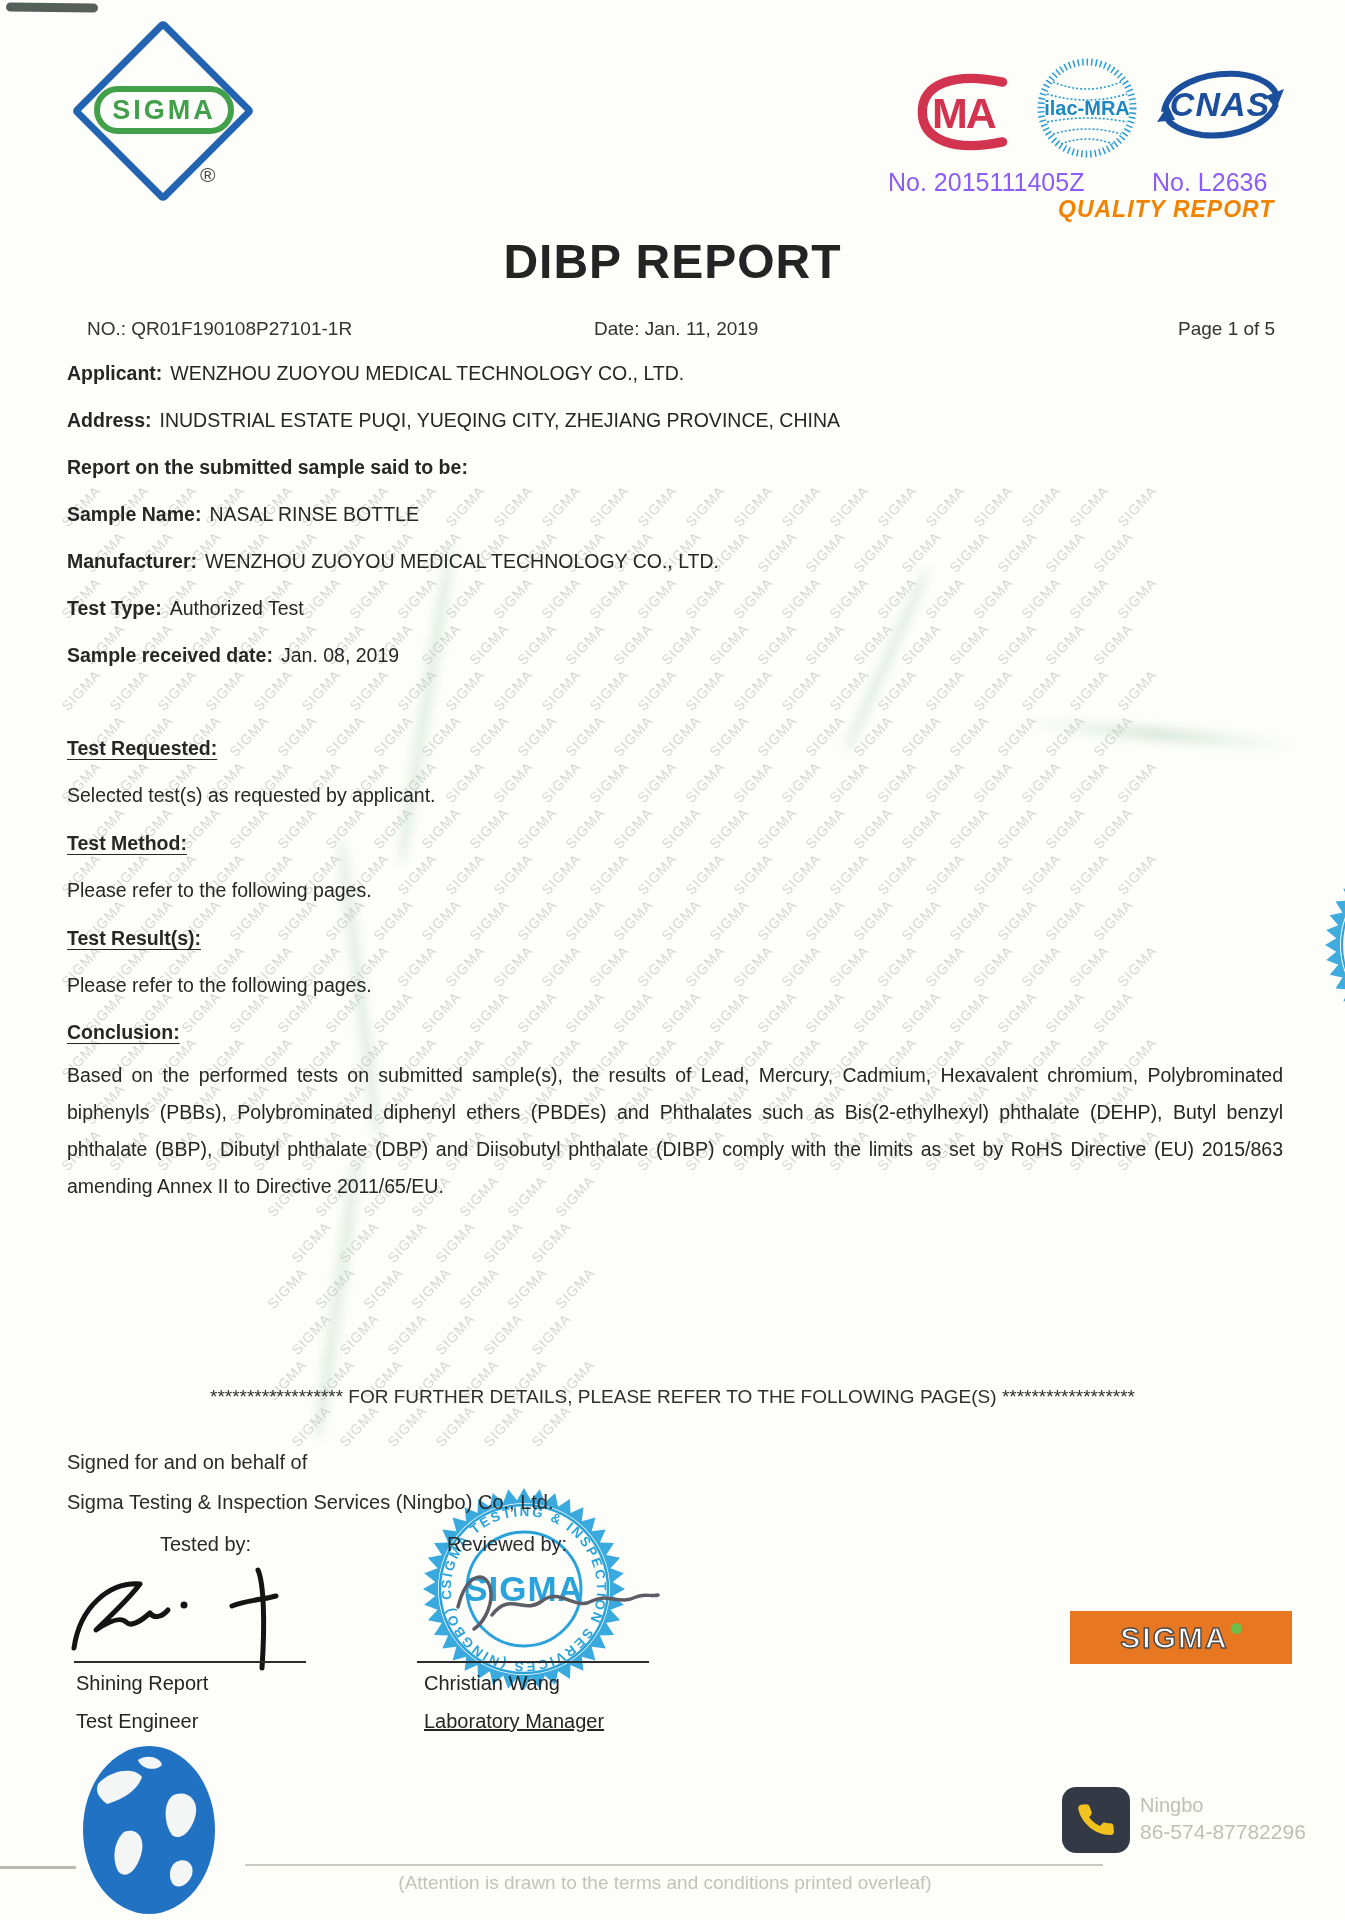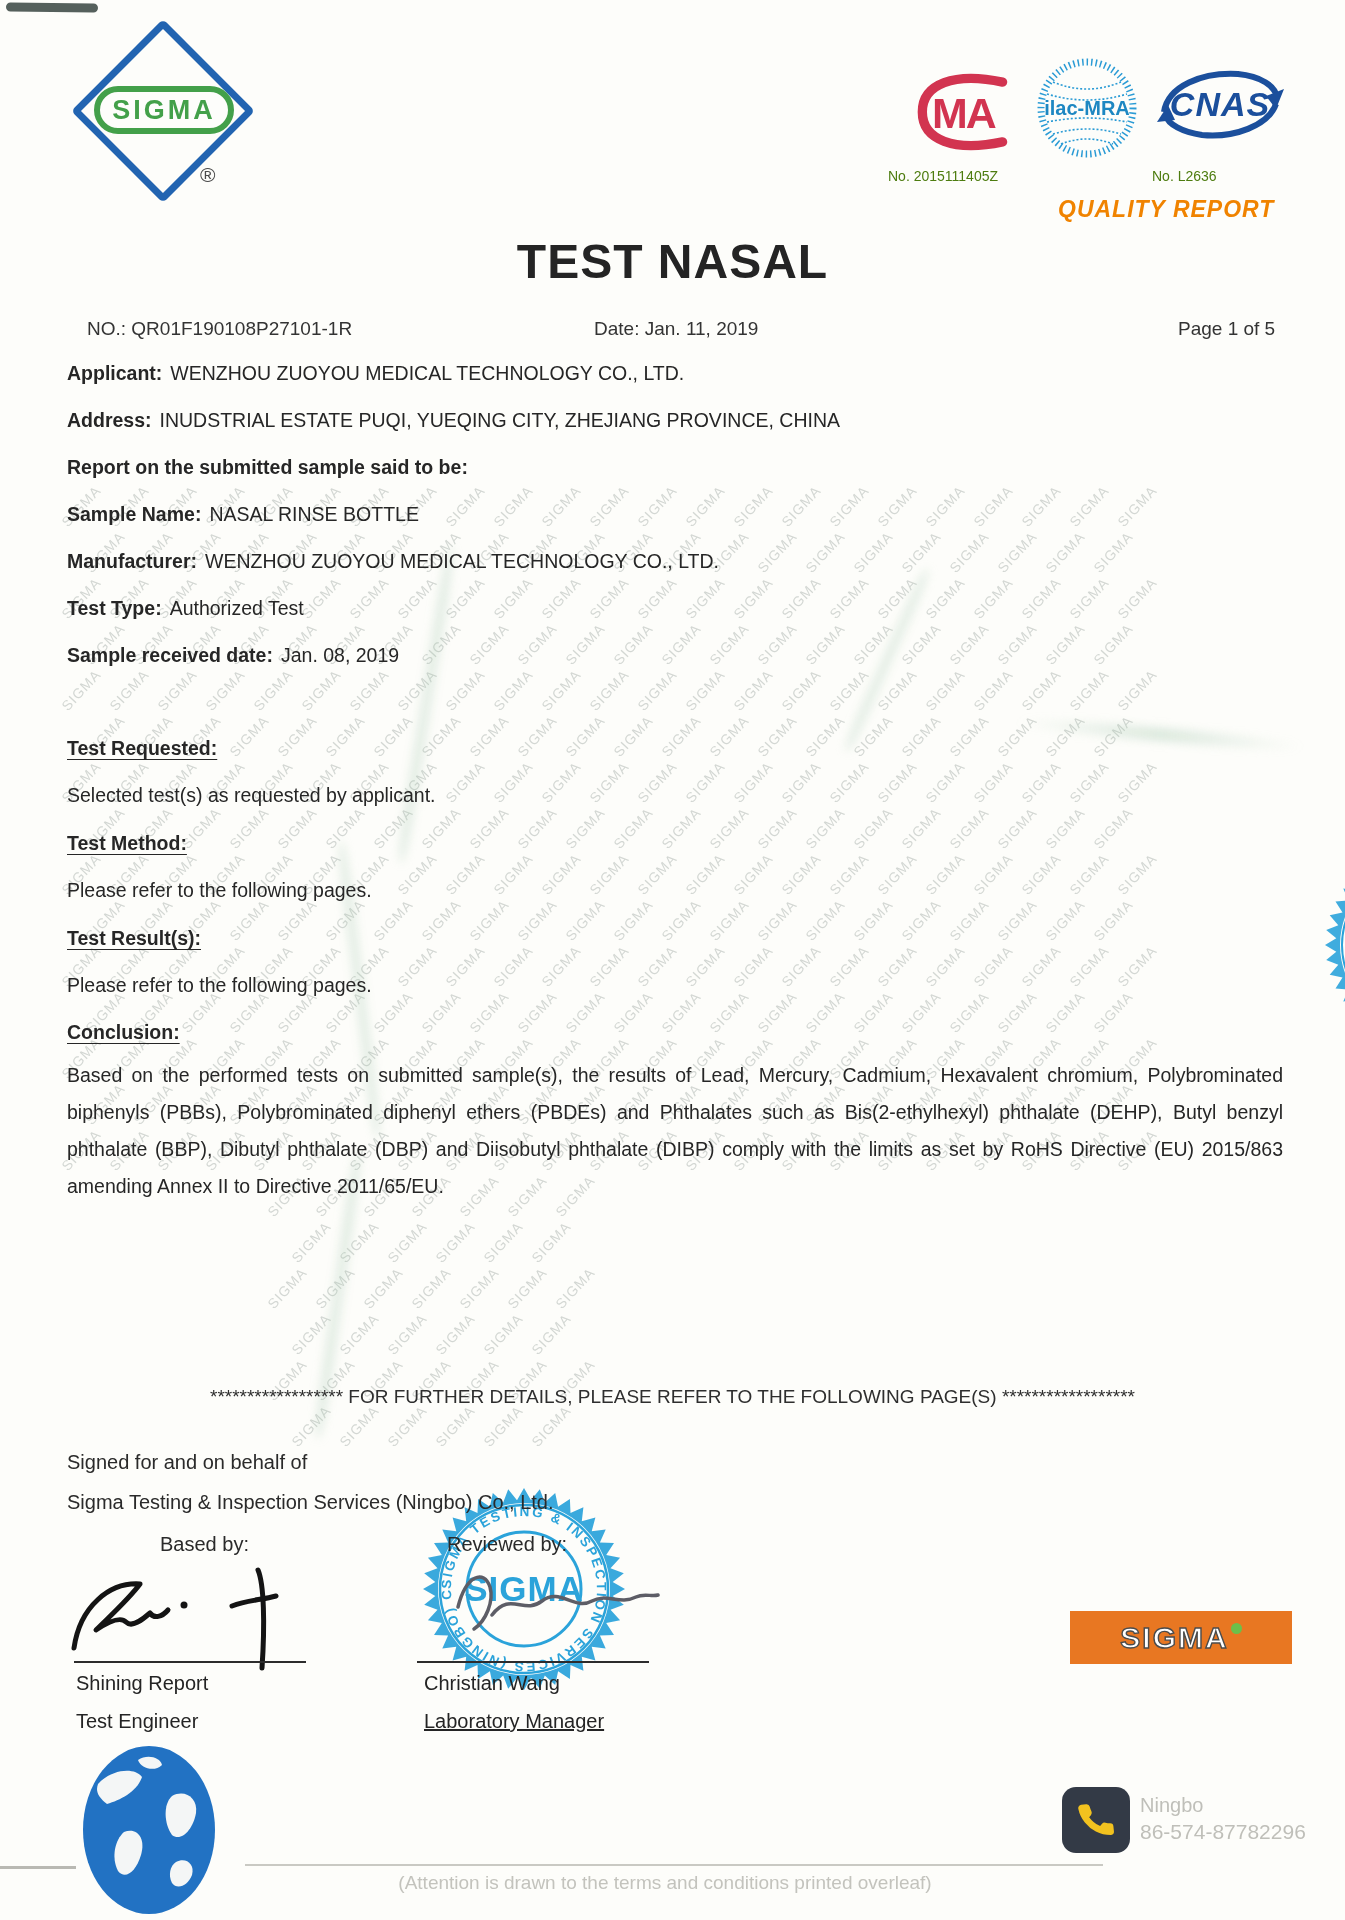--- a/index.html
+++ b/index.html
@@ -14,21 +14,21 @@
       filter:blur(5px);border-radius:50%;z-index:1;pointer-events:none;}
   
   .scan-bar{left:6px;top:3px;width:92px;height:9px;background:#55605c;border-radius:5px;transform:rotate(.6deg);z-index:4;}
   .sigma-logo{left:78px;top:36px;width:180px;height:180px;z-index:2;}
   .sigma-diamond{position:absolute;left:20px;top:10px;width:116px;height:116px;border:7px solid #2264b1;
         border-radius:5px;transform:rotate(45deg);}
   .sigma-pill{position:absolute;left:16px;top:50px;width:128px;height:36px;border:6px solid #43a04a;
         border-radius:26px;background:rgba(253,253,250,.85);text-align:center;}
   .sigma-pill span{font-size:27px;font-weight:800;color:#43a04a;letter-spacing:3px;line-height:36px;}
   .reg-mark{position:absolute;left:122px;top:127px;font-size:21px;color:#4a4a4a;}
-  .cert-no{font-size:14px;color:#4d7c0f;z-index:2;}
+  .cert-no{font-size:25px;color:#8b5cf6;z-index:2;}
   .quality-report{left:1058px;top:196px;font-size:23px;font-weight:800;font-style:italic;
         color:#f08300;letter-spacing:1px;z-index:2;}
   .title{left:0;right:0;top:234px;text-align:center;font-size:48px;font-weight:800;
         color:#242424;letter-spacing:1px;z-index:2;}
   .meta{font-size:19px;color:#333;z-index:2;white-space:nowrap;}
   
   .field{position:absolute;left:67px;font-size:19.5px;color:#262626;white-space:nowrap;z-index:2;}
   .field .lab{font-weight:bold;margin-right:8px;}
   .sec-h{position:absolute;left:67px;font-size:19.5px;font-weight:bold;color:#262626;
         text-decoration:underline;text-underline-offset:4px;z-index:2;}
@@ -476,21 +476,21 @@
     <polygon points="134,29 126,49 116,36" fill="#1b4f9c"></polygon>
     <path d="M126,44 C118,66 84,78 52,75 C32,72 18,64 16,56" fill="none" stroke="#1b4f9c" stroke-width="6"></path>
     <polygon points="7,62 18,45 25,60" fill="#1b4f9c"></polygon>
     <text x="70" y="56" text-anchor="middle" font-size="34" font-weight="800" font-style="italic" fill="#1b4f9c" letter-spacing="1" font-family="Liberation Sans, sans-serif">CNAS</text>
   </svg>
 
   <div class="abs cert-no" style="left:888px;top:168px;">No. 2015111405Z</div>
   <div class="abs cert-no" style="left:1152px;top:168px;">No. L2636</div>
   <div class="abs quality-report">QUALITY REPORT</div>
 
-  <div class="abs title">TEST NASAL</div>
+  <div class="abs title">DIBP REPORT</div>
   <div class="abs meta" style="left:87px;top:318px;">NO.: QR01F190108P27101-1R</div>
   <div class="abs meta" style="left:594px;top:318px;">Date: Jan. 11, 2019</div>
   <div class="abs meta" style="left:1178px;top:318px;">Page 1 of 5</div>
 
   <div class="field" style="top:409px;"><span class="lab">Address:</span><span>INUDSTRIAL ESTATE PUQI, YUEQING CITY, ZHEJIANG PROVINCE, CHINA</span></div>
   <div class="field" style="top:362px;"><span class="lab">Applicant:</span><span>WENZHOU ZUOYOU MEDICAL TECHNOLOGY CO., LTD.</span></div>
   <div class="field" style="top:456px;"><span class="lab">Report on the submitted sample said to be:</span><span></span></div>
   <div class="field" style="top:503px;"><span class="lab">Sample Name:</span><span>NASAL RINSE BOTTLE</span></div>
   <div class="field" style="top:550px;"><span class="lab">Manufacturer:</span><span>WENZHOU ZUOYOU MEDICAL TECHNOLOGY CO., LTD.</span></div>
   <div class="field" style="top:597px;"><span class="lab">Test Type:</span><span>Authorized Test</span></div>
@@ -502,21 +502,21 @@
   <div class="sec-b" style="top:879px;">Please refer to the following pages.</div>
   <div class="sec-h" style="top:927px;">Test Result(s):</div>
   <div class="sec-b" style="top:974px;">Please refer to the following pages.</div>
   <div class="sec-h" style="top:1021px;">Conclusion:</div>
   <div class="para" style="top:1057px;">Based on the performed tests on submitted sample(s), the results of Lead, Mercury, Cadmium, Hexavalent chromium, Polybrominated biphenyls (PBBs), Polybrominated diphenyl ethers (PBDEs) and Phthalates such as Bis(2-ethylhexyl) phthalate (DEHP), Butyl benzyl phthalate (BBP), Dibutyl phthalate (DBP) and Diisobutyl phthalate (DIBP) comply with the limits as set by RoHS Directive (EU) 2015/863 amending Annex II to Directive 2011/65/EU.</div>
 
   <div class="abs stars">****************** FOR FURTHER DETAILS, PLEASE REFER TO THE FOLLOWING PAGE(S) ******************</div>
 
   <div class="abs sig-label" style="left:67px;top:1451px;">Signed for and on behalf of</div>
   <div class="abs sig-label" style="left:67px;top:1491px;">Sigma Testing &amp; Inspection Services (Ningbo) Co., Ltd.</div>
-  <div class="abs sig-label" style="left:160px;top:1533px;">Based by:</div>
+  <div class="abs sig-label" style="left:160px;top:1533px;">Tested by:</div>
   <div class="abs sig-label" style="left:447px;top:1533px;">Reviewed by:</div>
 
   <svg class="abs" style="left:62px;top:1556px;z-index:5;" width="250" height="115" viewBox="0 0 250 115">
     <g fill="none" stroke="#141414" stroke-width="5" stroke-linecap="round" stroke-linejoin="round">
       <path d="M12,92 C18,50 48,26 78,28 C66,44 48,60 34,74 C46,66 58,60 64,66 C70,72 80,64 88,57 C92,63 100,61 106,54"></path>
       <path d="M196,14 C202,28 203,68 200,112"></path>
       <path d="M170,50 C185,44 200,44 214,40"></path>
     </g>
     <circle cx="122" cy="49" r="3.5" fill="#141414"></circle>
   </svg>

